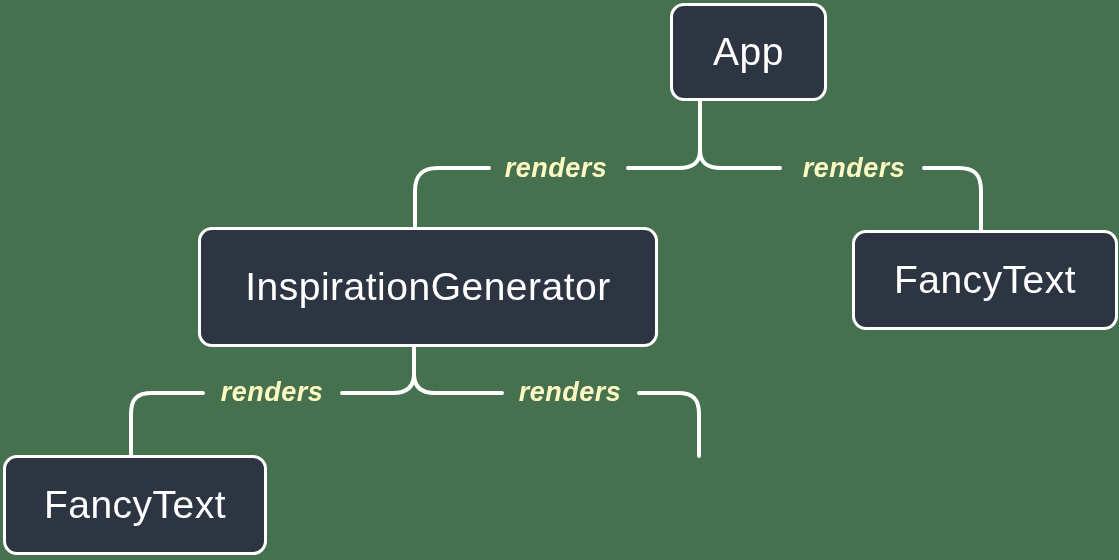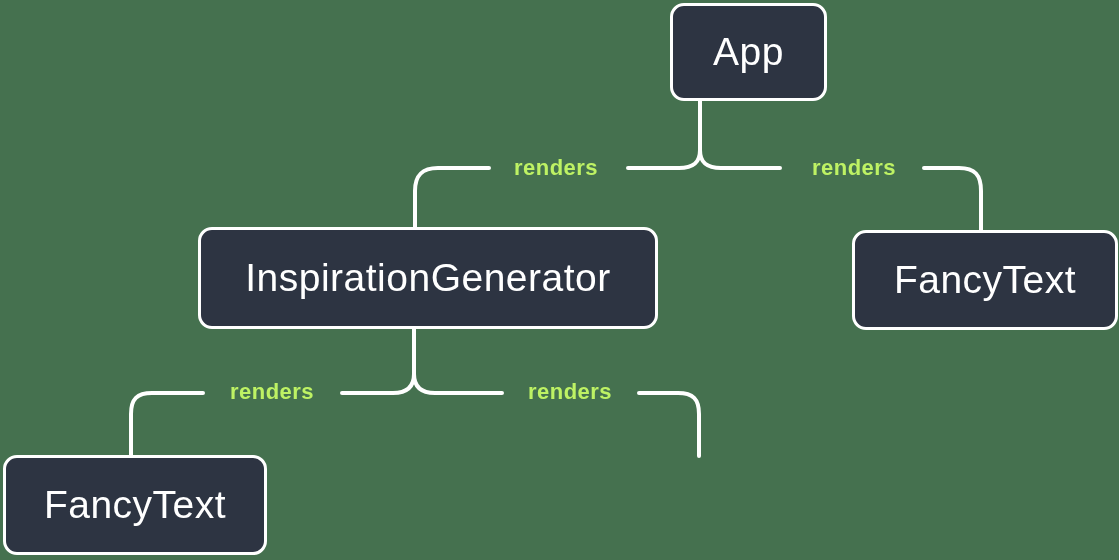--- a/index.html
+++ b/index.html
@@ -38,32 +38,33 @@
     color: #FFFFFF;
     display: flex;
     align-items: center;
     justify-content: center;
     font-size: 39px;
     font-weight: 400;
     letter-spacing: 0.5px;
     white-space: nowrap;
   }
   .node-app        { left: 622px; top: 3px;   width: 157px; height: 98px; margin-left: 48px;  }
-  .node-ig         { left: 198px; top: 227px; width: 460px; height: 102px; }
+  .node-ig         { left: 198px; top: 227px; width: 460px; height: 120px; }
   .node-ft-top     { left: 852px; top: 230px; width: 266px; height: 100px; }
   .node-ft-bottom  { left: 3px;   top: 455px; width: 264px; height: 100px; }
   .node-copyright  { left: 568px; top: 455px; width: 264px; height: 101px; }
   .edge-label {
     position: absolute;
     transform: translate(-50%, -50%);
-    color: #bef264;
-    font-size: 22px;
+    color: #fef9c3;
+    font-size: 27px;
     font-weight: 700;
     letter-spacing: 0.5px;
     white-space: nowrap;
+    font-style: italic;
   }
   .lbl-ul { left: 556px; top: 168px; }
   .lbl-ur { left: 854px; top: 168px; }
   .lbl-ll { left: 272px; top: 392px; }
   .lbl-lr { left: 570px; top: 392px; }
 </style>
 </head>
 <body>
 
 <div class="stage">

